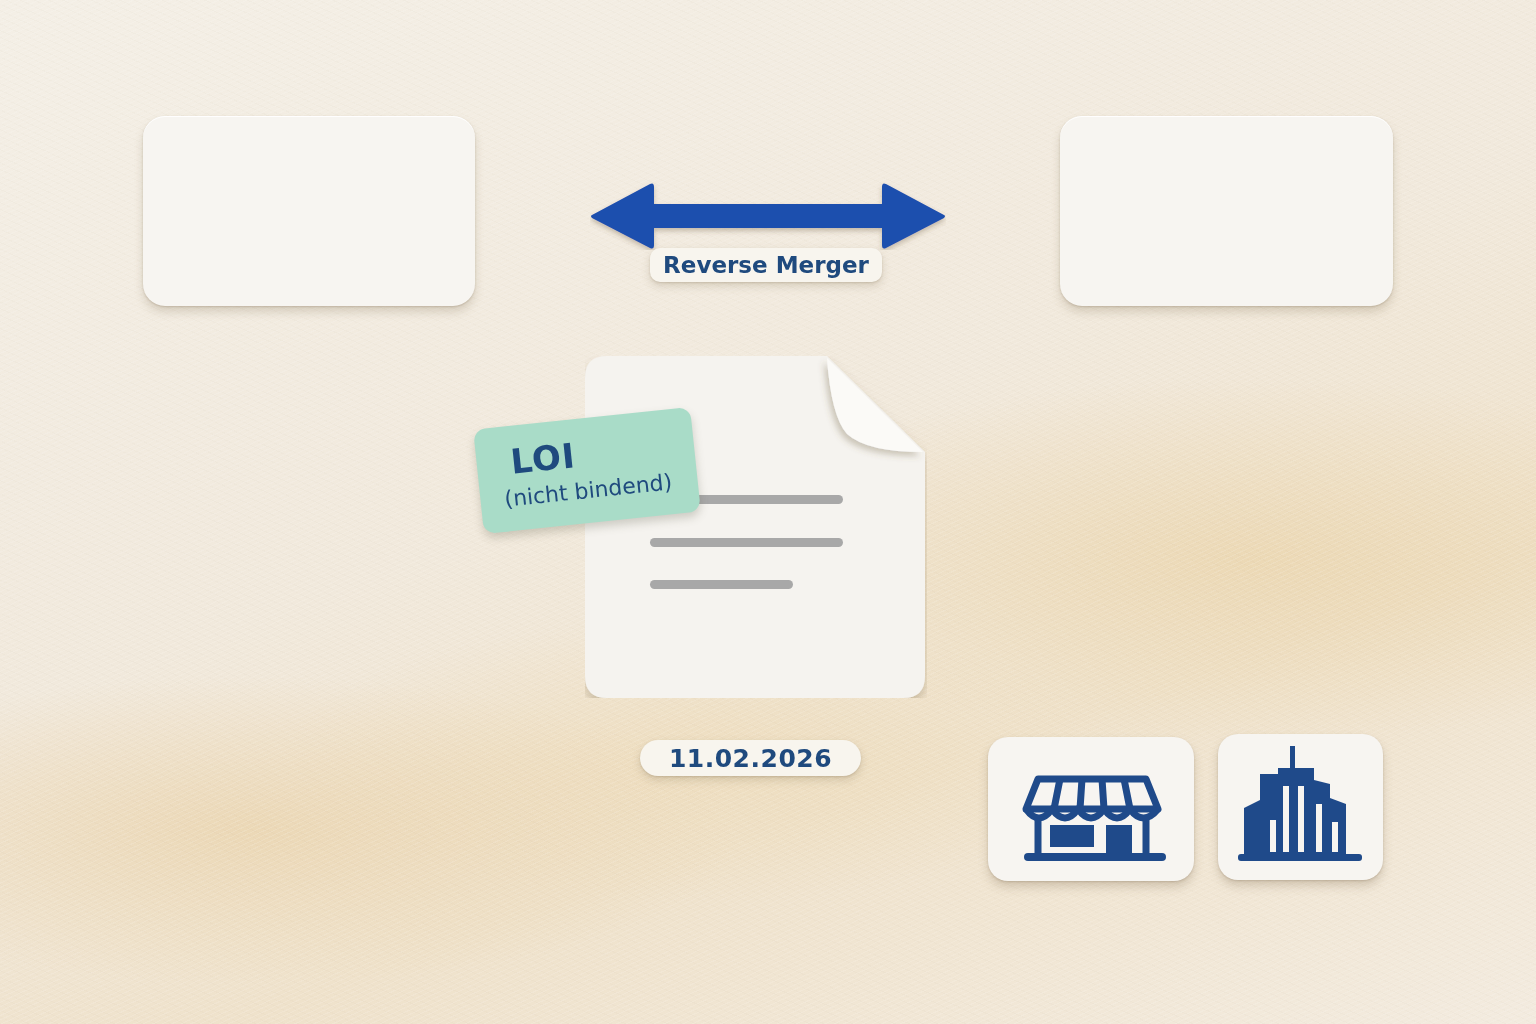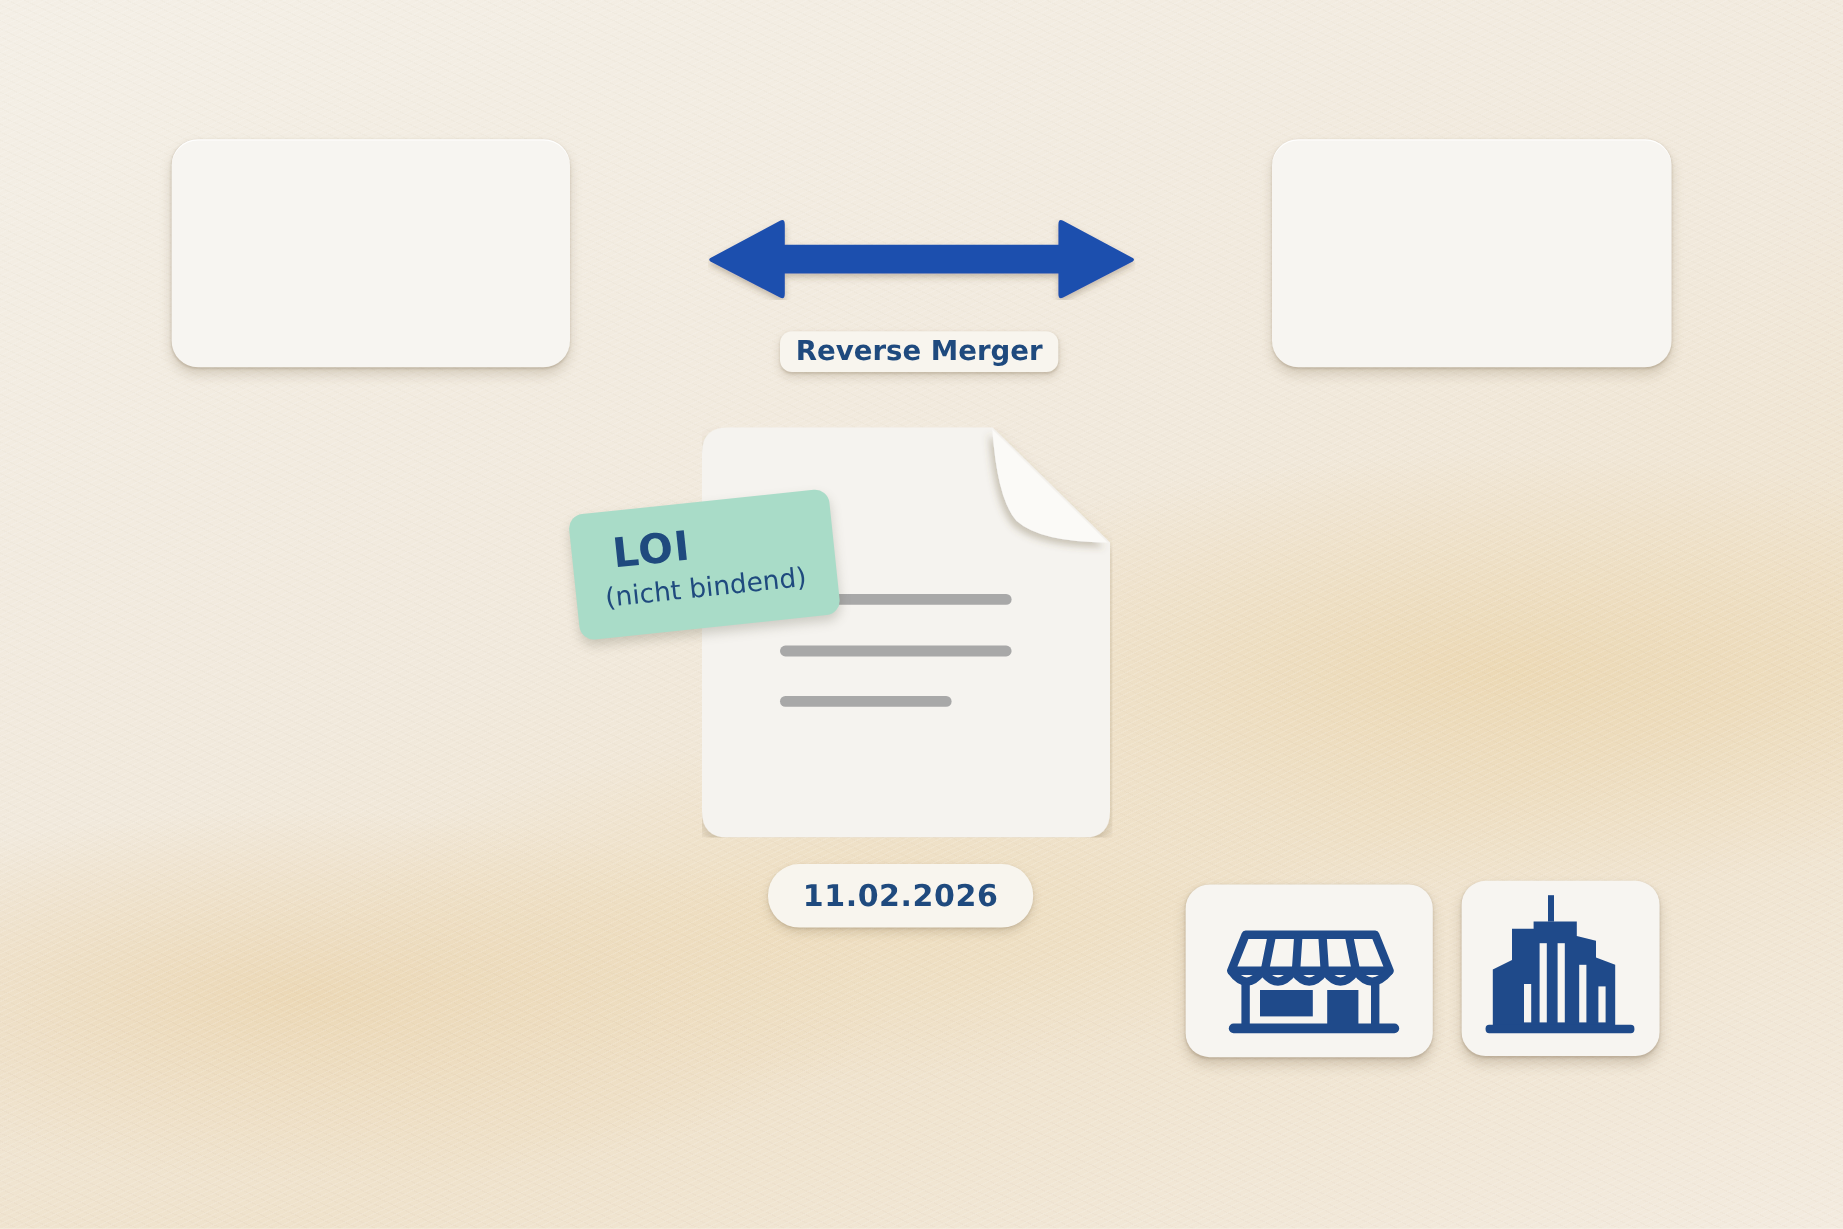--- a/index.html
+++ b/index.html
@@ -25,22 +25,22 @@
   #party-left { left: 143px; top: 116px; width: 332px; height: 190px; }
   #party-right { left: 1060px; top: 116px; width: 333px; height: 190px; }
 
   #arrow { position: absolute; left: 590px; top: 182px; width: 356px; height: 68px; }
 
   .pill {
     position: absolute; background: #f8f5ee; color: #1f4a7e;
     box-shadow: 0 4px 8px rgba(120,100,70,0.22), 0 1px 2px rgba(120,100,70,0.2);
     display: flex; align-items: center; justify-content: center;
   }
-  #merger-label { left: 650px; top: 276px; width: 232px; height: 34px; border-radius: 10px; font-size: 23px; font-weight: bold; }
-  #date-pill { left: 640px; top: 720px; width: 221px; height: 53px; border-radius: 26px; font-size: 25px; font-weight: bold; letter-spacing: 0.5px; }
+  #merger-label { left: 650px; top: 248px; width: 232px; height: 34px; border-radius: 10px; font-size: 23px; font-weight: bold; }
+  #date-pill { left: 640px; top: 740px; width: 221px; height: 36px; border-radius: 26px; font-size: 25px; font-weight: bold; letter-spacing: 0.5px; }
 
   #document { position: absolute; left: 585px; top: 356px; width: 342px; height: 342px; }
   .doc-line { position: absolute; height: 9px; border-radius: 5px; background: #a8a8a8; }
 
   #loi-tag {
     position: absolute; left: 478px; top: 418px; width: 218px; height: 105px;
     background: #a9dcc8; border-radius: 12px; transform: rotate(-6deg); transform-origin: center;
     box-shadow: 0 5px 9px rgba(90,90,70,0.25);
     color: #1f4a7e; text-align: center;
   }

